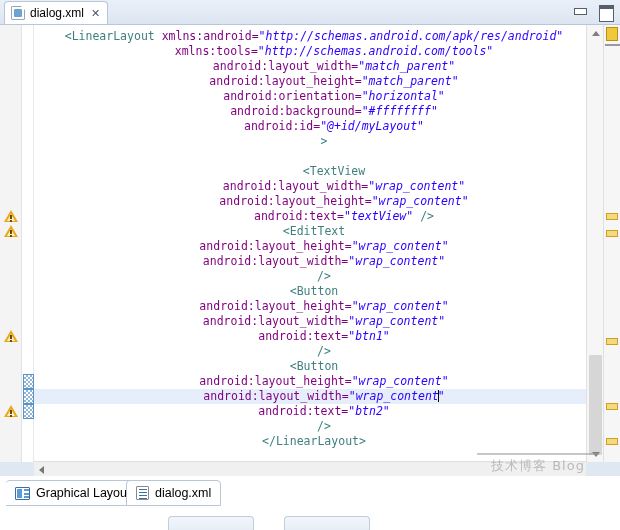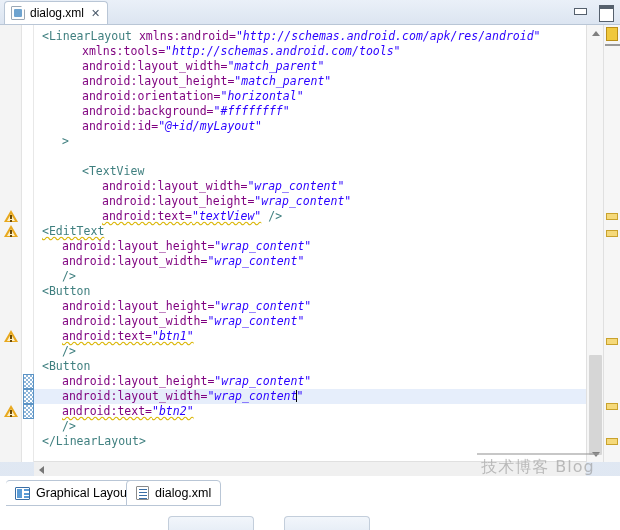--- a/index.html
+++ b/index.html
@@ -105,20 +105,21 @@
     background: #fff;
   }
 
   
   .editor {
     position: absolute;
     left: 0; top: 24px;
     width: 620px; height: 437px;
     background: #ffffff;
     border-top: 1px solid #b9c6d6;
+    text-align: center;
   }
 
   
   .gutter {
     position: absolute;
     left: 0; top: 0;
     width: 22px; height: 437px;
     background: #f4f4f4;
     border-right: 1px solid #e3e3e3;
   }
@@ -206,21 +207,20 @@
   .line.current {
     background: #e6eefb;
     box-shadow: inset 0 0 0 0 transparent;
   }
   
   .tg  { color: #3f7f7f; }                 
   .at  { color: #7f007f; }                 
   .vl  { color: #2a00ff; font-style: italic; } 
   .pl  { color: #000000; }                 
   .sq  {                                   
-    text-decoration: underline;
     text-decoration-style: wavy;
     text-decoration-color: #d9b400;
     text-decoration-skip-ink: none;
   }
   .caret {
     display: inline-block;
     width: 0;
     border-left: 1px solid #000;
     height: 12px;
     vertical-align: -2px;
@@ -390,21 +390,21 @@
     line-height: 26px;
     -webkit-text-stroke: 0.5px #707070;
   }
   .wm-rule {
     width: 122px; height: 2px;
     background: #9a9a9a;
     margin: 1px auto 2px auto;
   }
   .wm-sub {
     font-family: "DejaVu Sans", sans-serif;
-    font-size: 16px;
+    font-size: 13px;
     color: #8d8d8d;
     letter-spacing: 1px;
   }
 
   
   .chrome {
     position: absolute;
     left: 0; top: 512px;
     width: 620px; height: 18px;
     background: #ffffff;

